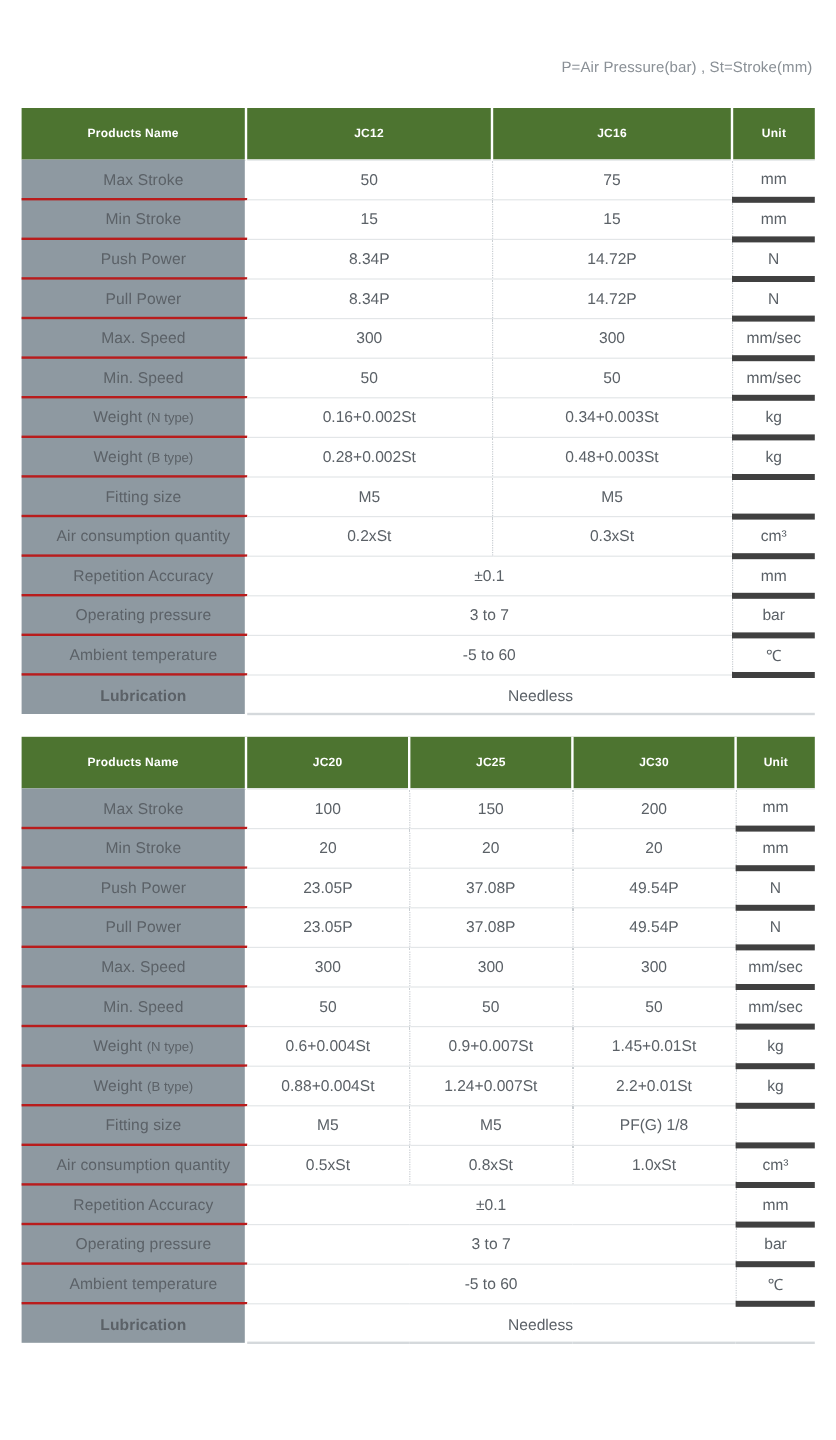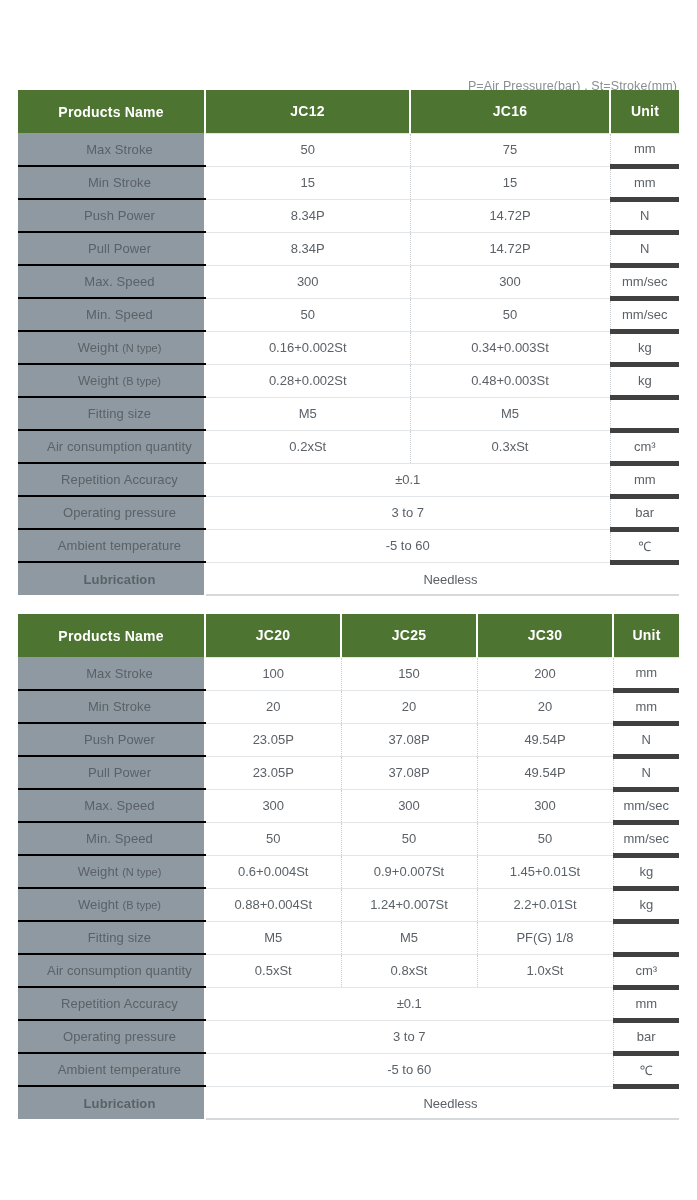--- a/index.html
+++ b/index.html
@@ -17,21 +17,21 @@
 
   .page {
     width: 697px;
     height: 1200px;
     position: relative;
     box-sizing: border-box;
   }
 
   .legend-note {
     position: absolute;
-    top: 79px;
+    top: 49px;
     right: 20px;
     font-size: 12.5px;
     color: #8a9096;
     letter-spacing: 0.1px;
     white-space: nowrap;
   }
 
   .spec-table {
     position: absolute;
     left: 18px;
@@ -54,40 +54,40 @@
     text-align: center;
     vertical-align: middle;
     font-size: 13px;
     color: #5b6167;
   }
 
   
   .spec-table thead th {
     background: #4d7430;
     color: #ffffff;
-    font-size: 14px;
+    font-size: 10px;
     font-weight: bold;
     letter-spacing: 0.2px;
     border-right: 2px solid #ffffff;
   }
   .spec-table thead th:last-child {
     border-right: none;
     margin-left: 17px;
   }
 
   
   .label-cell {
     background: #8e99a1;
     color: #ffffff;
     text-align: left;
     padding-left: 17px !important;
     font-size: 13px;
     font-weight: bold;
     letter-spacing: 0.1px;
-    border-bottom: 2px solid #000000;
+    border-bottom: 2px solid #b91c1c;
     border-right: 2px solid #ffffff;
   }
   .label-cell .sub {
     font-size: 11px;
     font-weight: normal;
     letter-spacing: 0;
     text-align: center;
   }
 
   

